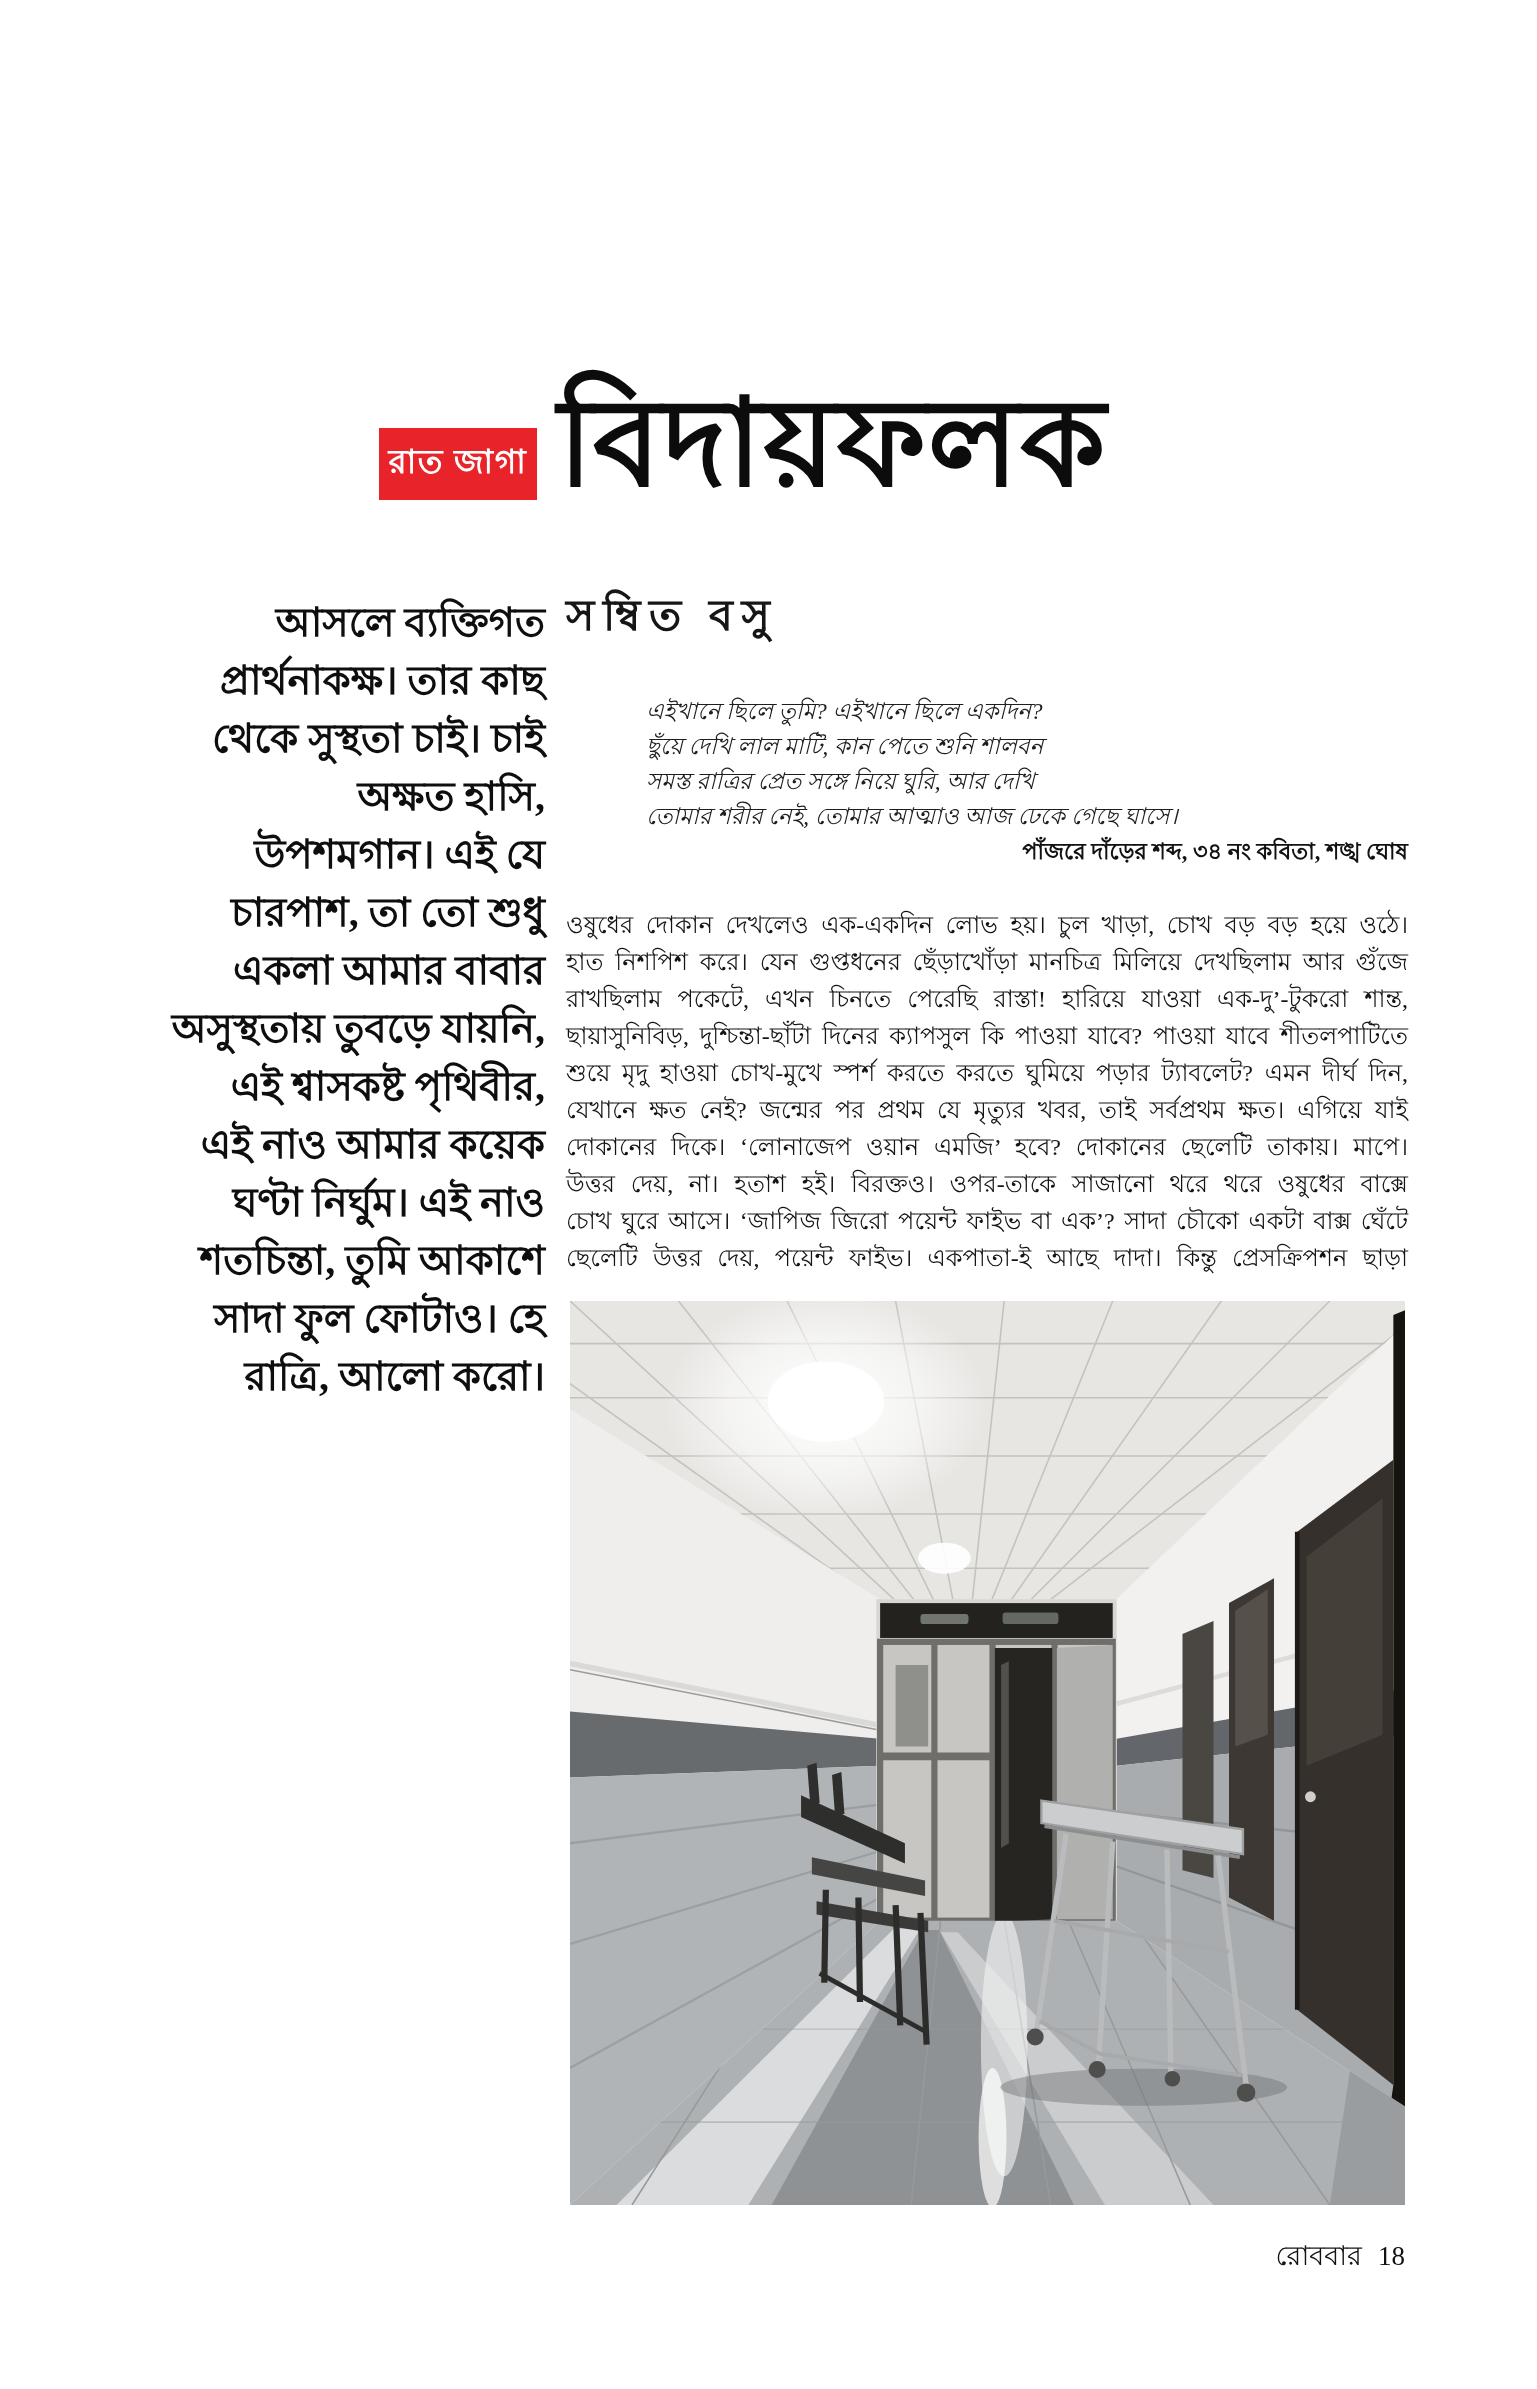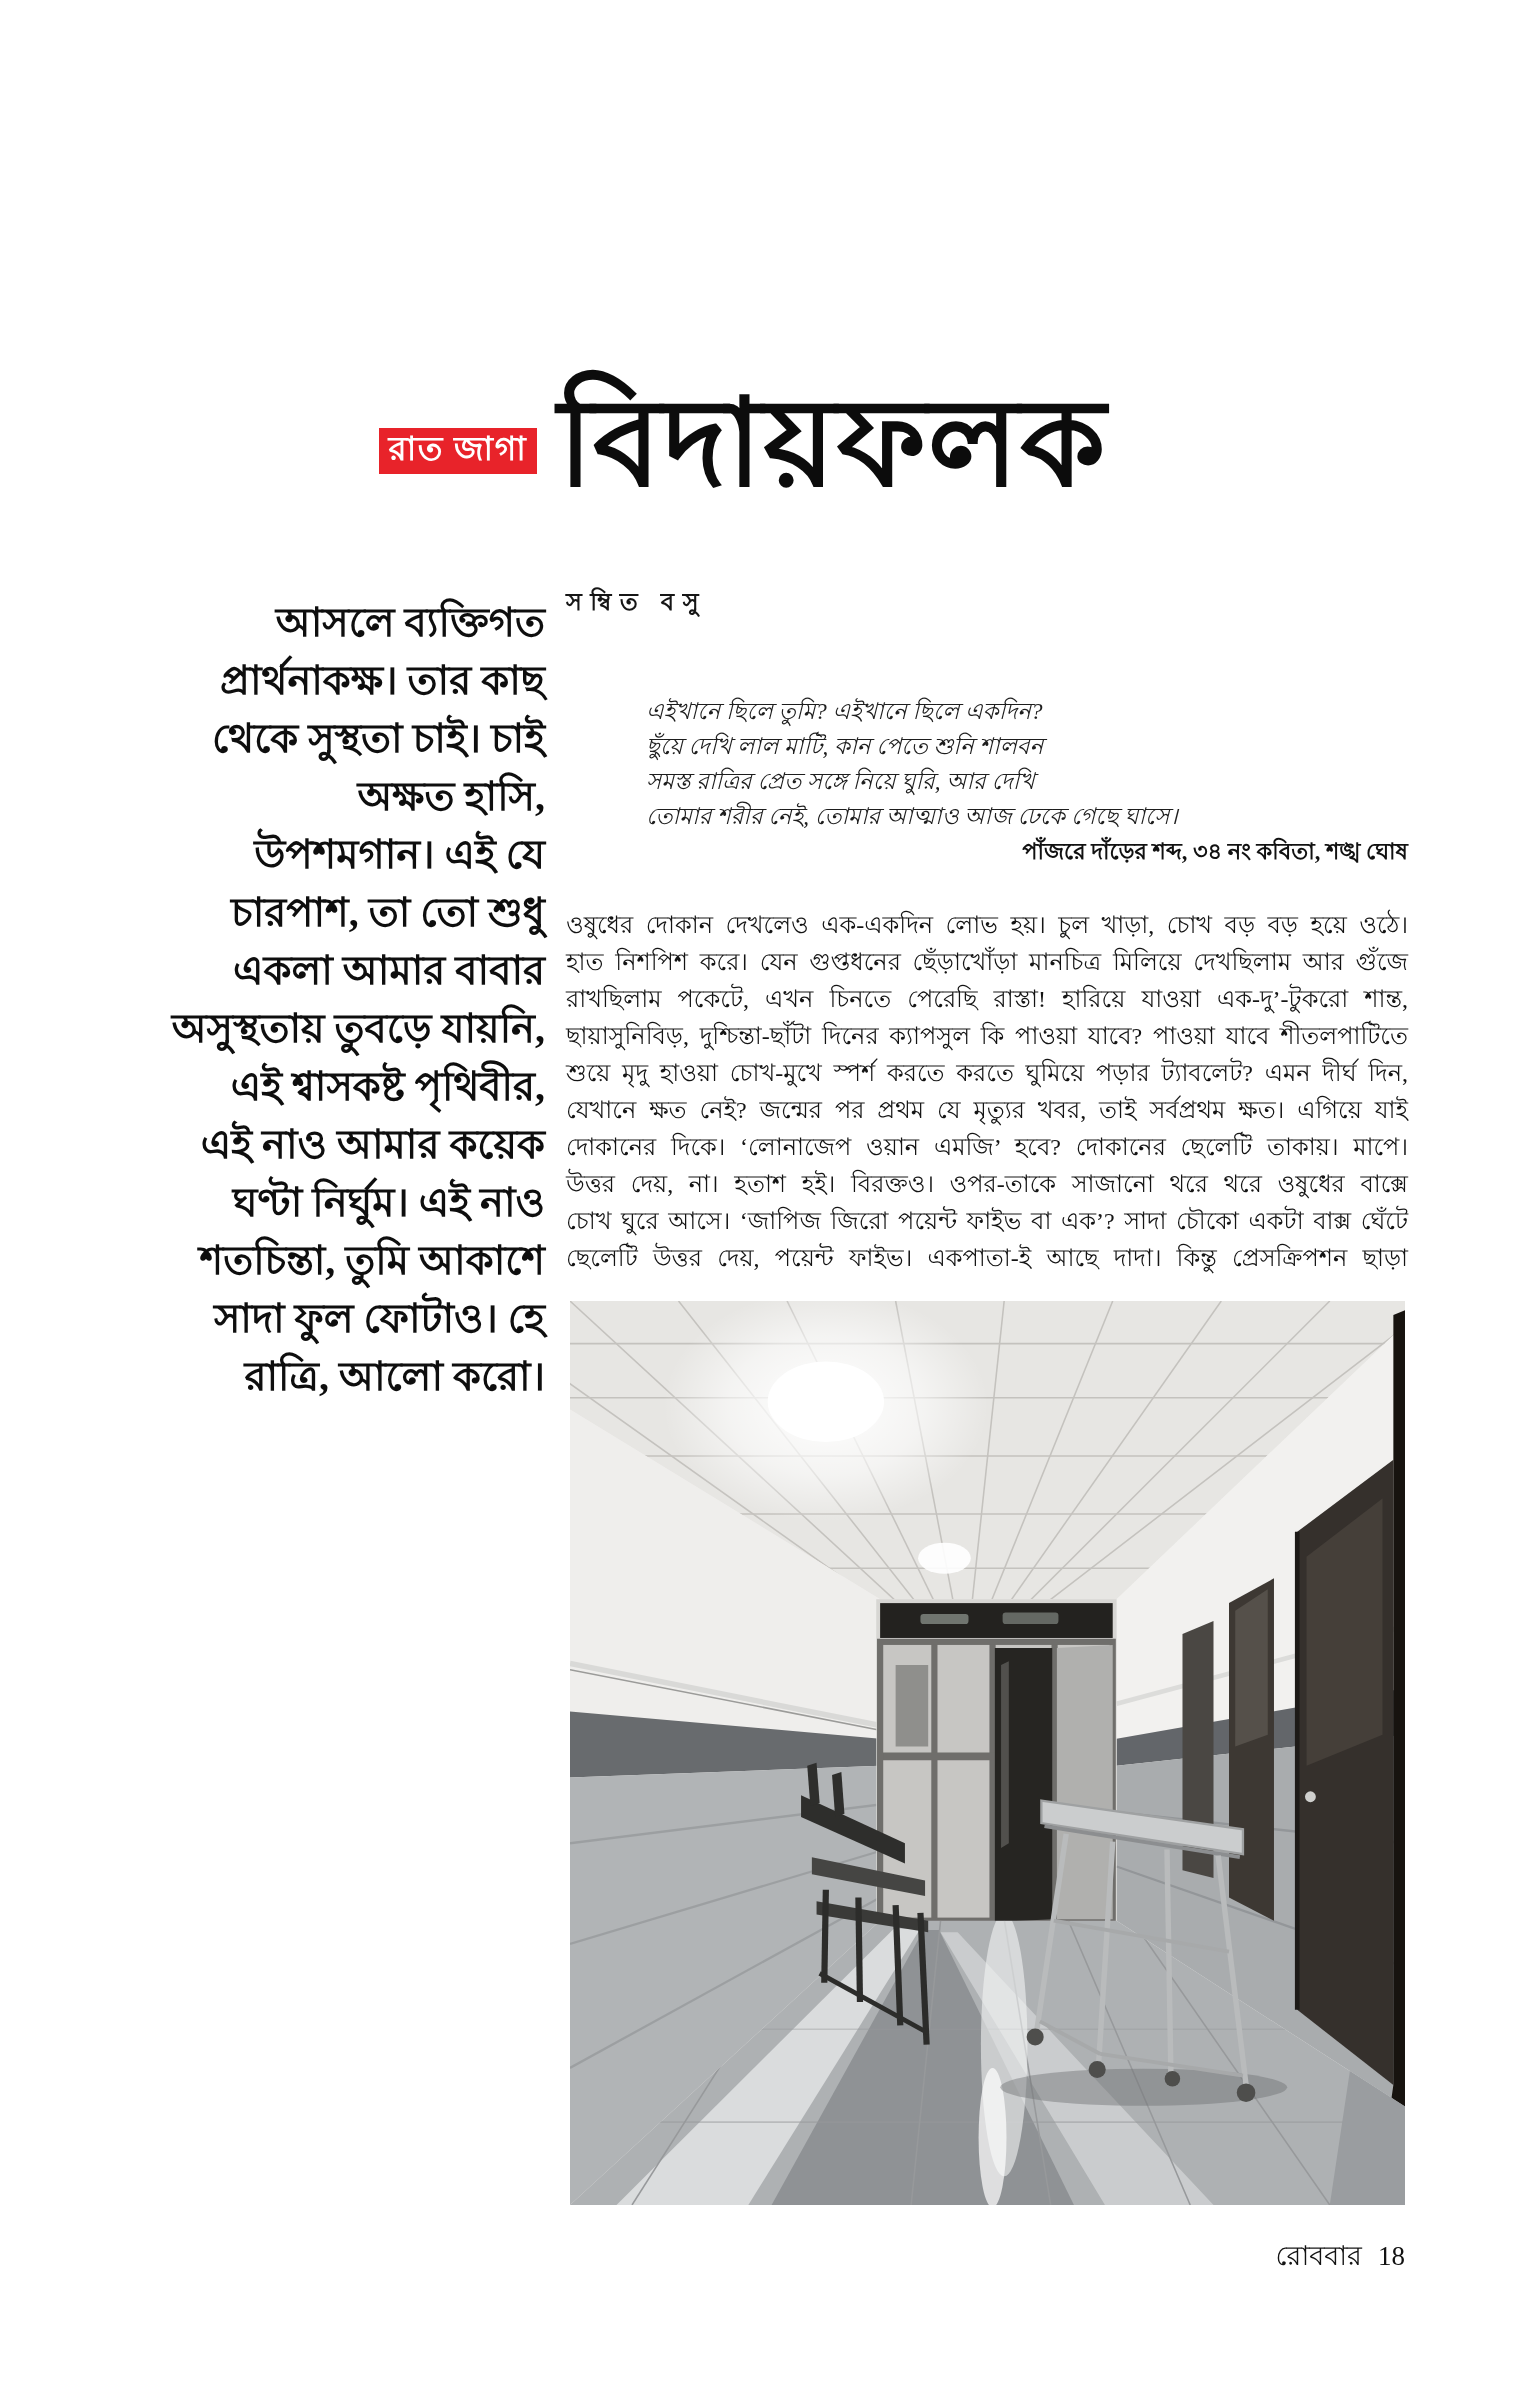--- a/index.html
+++ b/index.html
@@ -4,33 +4,33 @@
 <style>
   html,body{margin:0;padding:0;background:#888;}
   #canvas{
     position:relative;width:1538px;height:2389px;background:#ffffff;
     margin:0 auto;overflow:hidden;
     font-family:"Liberation Serif","DejaVu Serif",serif;color:#111;
   }
   .abs{position:absolute;}
   
   .kicker{
-    left:379px;top:428px;width:158px;height:46px;background:#e8232a;
+    left:379px;top:428px;width:158px;height:72px;background:#e8232a;
     display:flex;align-items:center;justify-content:center;
     color:#ffffff;font-size:33px;font-weight:700;letter-spacing:1.6px;
   }
   
   .headline{
     left:558px;top:358px;width:853px;height:186px;
     font-size:122px;line-height:171px;font-weight:700;color:#0c0c0c;
     letter-spacing:1.6px;white-space:nowrap;
   }
   
   .author{
-    left:566px;top:583px;font-size:24px;font-weight:600;color:#161616;
+    left:566px;top:583px;font-size:43px;font-weight:600;color:#161616;
     letter-spacing:8.5px;white-space:nowrap;
   }
   
   .poem{
     left:646px;top:694px;width:698px;
     font-size:23px;line-height:35px;font-style:italic;color:#1d1d1d;
   }
   .poem-attr{
     right:130px;top:834px;font-size:22.5px;font-weight:700;color:#111;
     white-space:nowrap;

